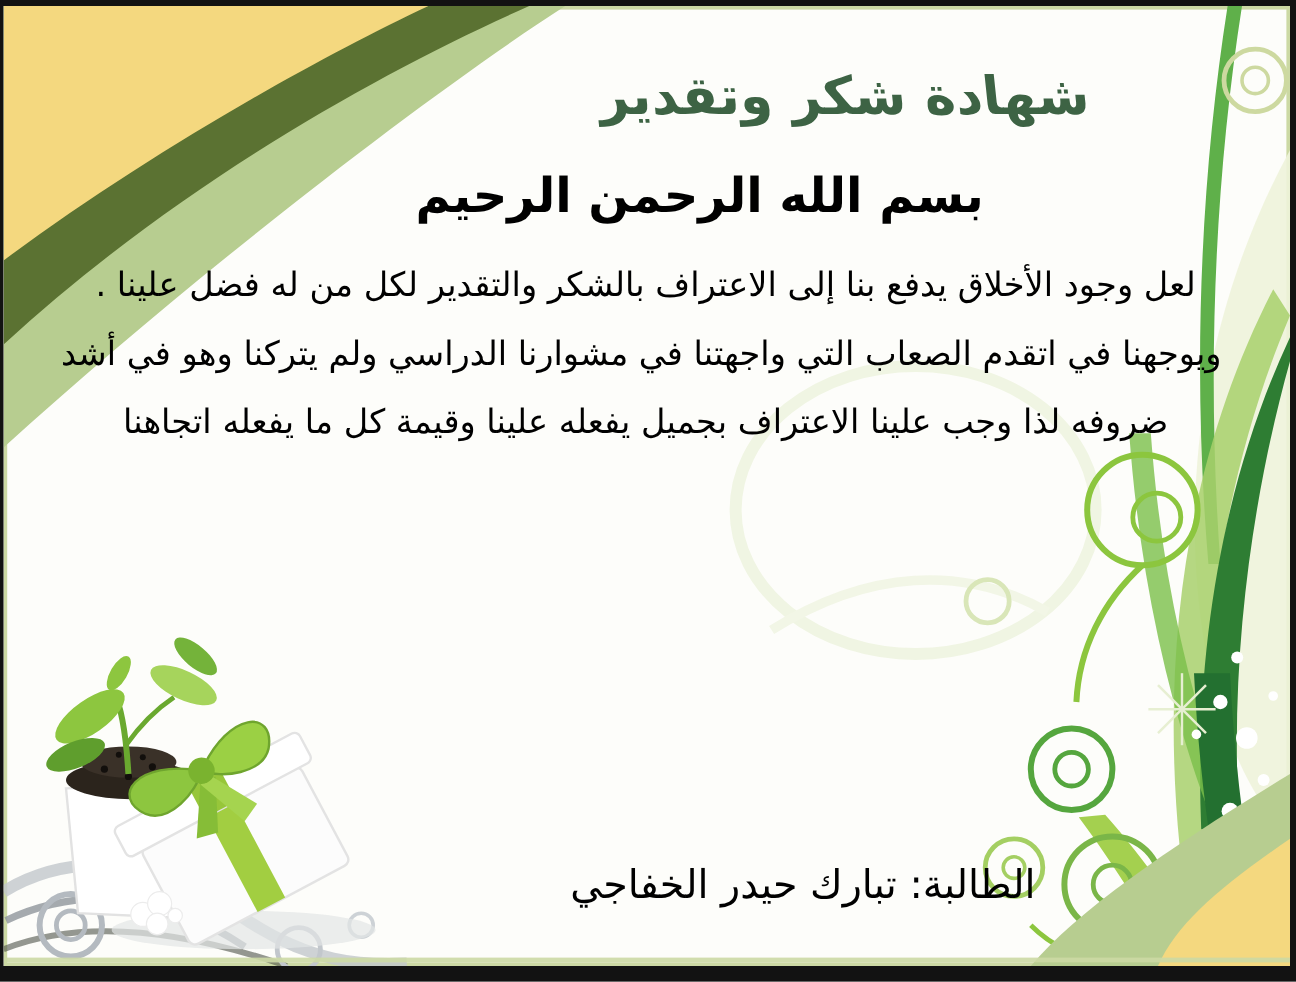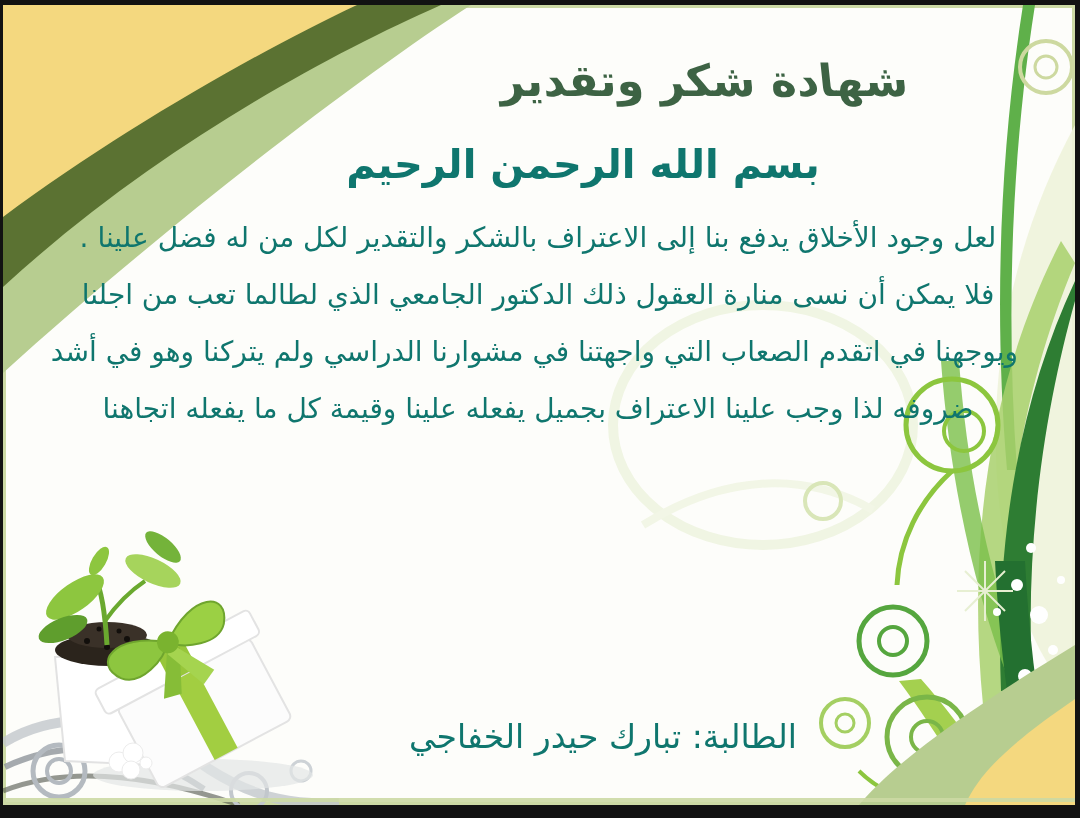--- a/index.html
+++ b/index.html
@@ -5,26 +5,26 @@
   html,body{margin:0;padding:0;background:#333;}
   .page{
     position:relative;width:1080px;height:818px;margin:0 auto;
     background:#fdfdfa;overflow:hidden;box-sizing:border-box;
     border-top:5px solid #121212;border-left:3px solid #121212;
     border-right:5px solid #121212;border-bottom:13px solid #121212;
     font-family:"DejaVu Sans",sans-serif;
   }
   .inner-border{position:absolute;inset:0;border:3px solid #ccd9a4;z-index:0;pointer-events:none;}
   svg.decor{position:absolute;left:0;top:0;z-index:1;}
-  .txt{position:absolute;z-index:2;direction:rtl;text-align:center;color:#0f766e;white-space:nowrap;}
+  .txt{position:absolute;z-index:2;direction:rtl;text-align:center;color:#000000;white-space:nowrap;}
   .title{left:370px;top:50px;width:660px;font-size:44px;font-weight:bold;color:#3d6344;transform:skewX(6deg);}
   .basmala{left:300px;top:136px;width:560px;font-size:40px;font-weight:bold;}
   .body-block{left:55px;top:204px;width:960px;font-size:28px;line-height:57px;}
   .dedication-block{left:130px;top:483px;width:900px;font-size:27px;line-height:47px;font-weight:bold;}
-  .signature{left:340px;top:712px;width:520px;font-size:33px;}
+  .signature{left:340px;top:712px;width:520px;font-size:33px;text-align:right;}
 </style>
 </head>
 <body>
 
 <div class="page">
 
   <div class="inner-border"></div>
 
   <svg class="decor" width="1072" height="800" viewBox="0 0 1072 800" aria-hidden="true">
 
@@ -154,21 +154,20 @@
 
     <rect x="0" y="793" width="1072" height="4" fill="#ccd9a4" opacity="0.9"></rect>
   </svg>
 
   <div class="txt title" dir="rtl">شهادة شكر وتقدير</div>
 
   <div class="txt basmala" dir="rtl">بسم الله الرحمن الرحيم</div>
 
   <div class="txt body-block" dir="rtl">
     <div>لعل وجود الأخلاق يدفع بنا إلى الاعتراف بالشكر والتقدير لكل من له فضل علينا .</div>
-    <div>فلا يمكن أن نسى منارة العقول ذلك الدكتور الجامعي الذي لطالما تعب من اجلنا</div>
     <div>ويوجهنا في اتقدم الصعاب التي واجهتنا في مشوارنا الدراسي ولم يتركنا وهو في أشد</div>
     <div>ضروفه لذا وجب علينا الاعتراف بجميل يفعله علينا وقيمة كل ما يفعله اتجاهنا</div>
   </div>
 
 
   <div class="txt signature" dir="rtl">الطالبة: تبارك حيدر الخفاجي</div>
 
 </div>
 
 </body></html>

